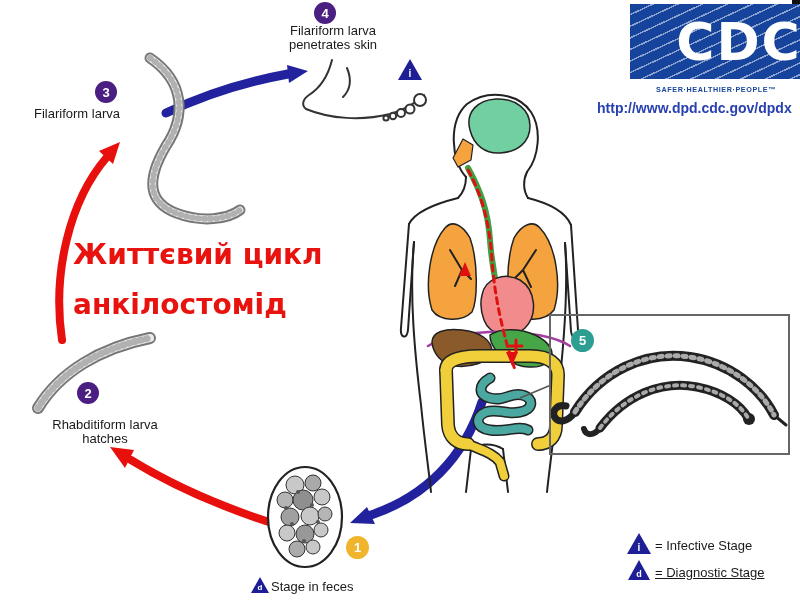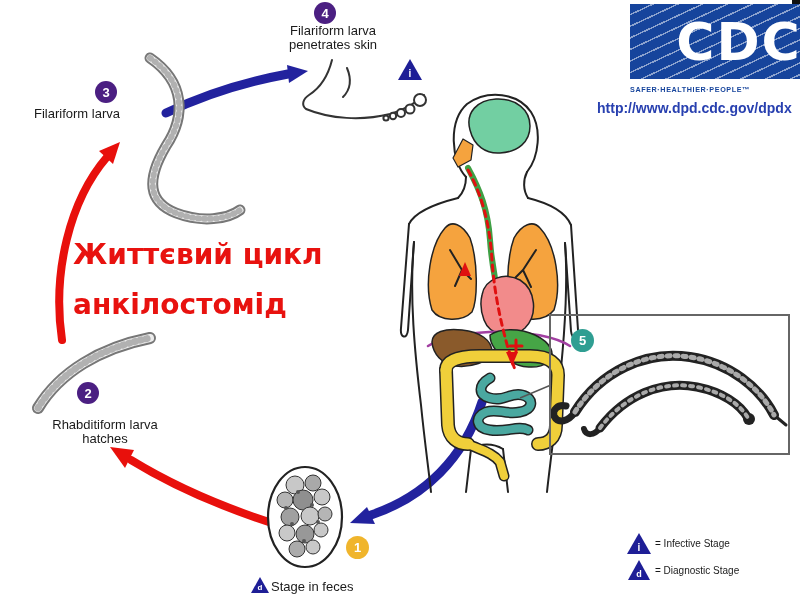--- a/index.html
+++ b/index.html
@@ -27,29 +27,29 @@
   .title-line{font-family:"DejaVu Sans","Liberation Sans",sans-serif;font-weight:bold;
               font-size:28px;line-height:50px;color:#e8120f;white-space:nowrap;}
 
   
   .cdc-box{position:absolute;left:630px;top:4px;width:146px;height:75px;background:#16449c;
            background-image:repeating-linear-gradient(155deg,rgba(255,255,255,0) 0 9px,
                             rgba(255,255,255,.5) 9px 10.5px);
            display:flex;align-items:center;justify-content:center;padding-left:36px;}
   .cdc-box span{color:#ffffff;font-weight:bold;font-size:52px;letter-spacing:2px;
                 font-family:"DejaVu Sans","Liberation Sans",sans-serif;}
-  .cdc-tagline{position:absolute;left:630px;top:85px;width:146px;text-align:left;
+  .cdc-tagline{position:absolute;left:630px;top:85px;width:146px;text-align:right;
                font-size:7.2px;font-weight:bold;letter-spacing:.6px;color:#16449c;white-space:nowrap;}
   .cdc-url{position:absolute;left:597px;top:100px;width:186px;text-align:right;
            font-size:14px;font-weight:bold;color:#2840b0;white-space:nowrap;}
 
   .box5{position:absolute;left:549px;top:314px;width:237px;height:137px;
         border:2px solid #666;background:transparent;}
 
-  .legend-text{position:absolute;font-size:10px;color:#1a1a1a;white-space:nowrap;}
+  .legend-text{position:absolute;font-size:13px;color:#1a1a1a;white-space:nowrap;}
 
   .corner-mark{position:absolute;left:792px;top:0;width:8px;height:13px;background:#111;}
 </style>
 </head>
 <body>
 
 <div id="stage">
 
   <svg id="art" viewBox="0 0 800 600" xmlns="http://www.w3.org/2000/svg">
 
@@ -234,15 +234,15 @@
   <div class="box5"></div>
   <div class="badge teal" style="left:571px;top:329px;width:23px;height:23px;">5</div>
 
   <div class="tri" style="left:627px;top:533px;width:24px;height:21px;">
     <span style="font-size:10px;">i</span>
   </div>
   <div class="legend-text" style="left:655px;top:538px;">= Infective Stage</div>
   <div class="tri" style="left:628px;top:560px;width:22px;height:20px;">
     <span style="font-size:9px;">d</span>
   </div>
-  <div class="legend-text" style="left:655px;top:565px;">= Diagnostic Stage</div>
+  <div class="legend-text" style="left:655px;top:565px;text-decoration:underline;">= Diagnostic Stage</div>
 
 </div>
 
 </body></html>

